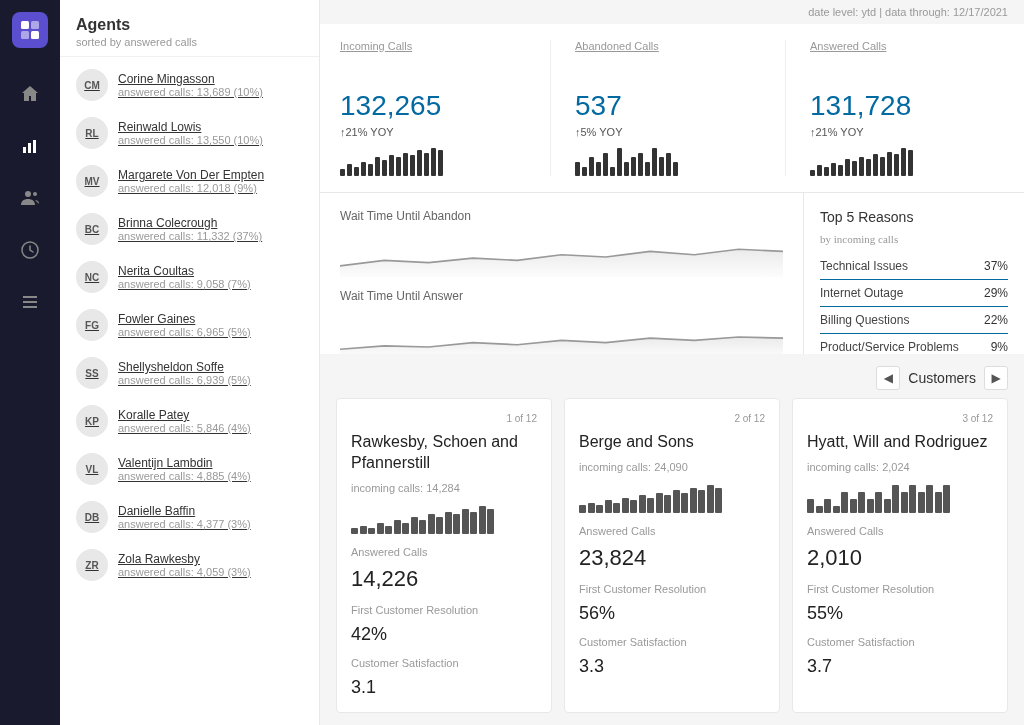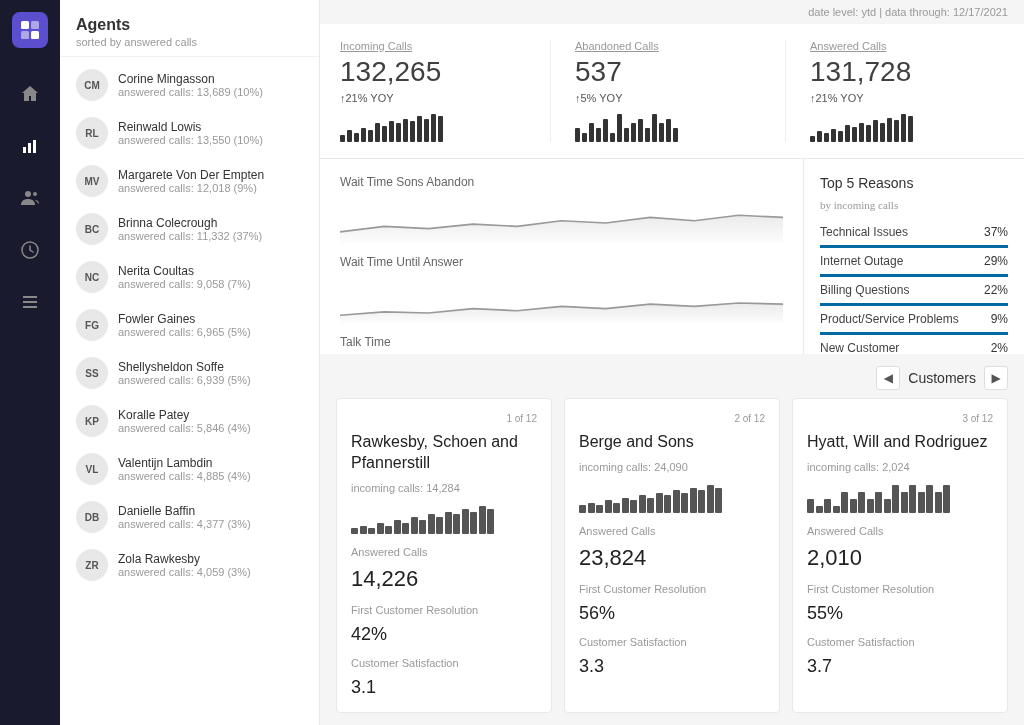--- a/index.html
+++ b/index.html
@@ -53,20 +53,21 @@
       overflow-y: auto;
       flex: 1;
       padding: 4px 0;
     }
     .agent-item {
       display: flex;
       align-items: center;
       padding: 8px 16px;
       gap: 10px;
       cursor: pointer;
+      text-decoration: underline;
     }
     .agent-avatar {
       width: 32px; height: 32px;
       border-radius: 50%;
       background: #e8e8e8;
       display: flex; align-items: center; justify-content: center;
       font-size: 10px; font-weight: 600; color: #555;
       flex-shrink: 0;
     }
     .agent-info .name { font-size: 12px; font-weight: 500; }
@@ -99,21 +100,21 @@
       padding: 16px 20px;
     }
     .metric-block {
       flex: 1;
       display: flex;
       flex-direction: column;
       gap: 4px;
     }
     .metric-block + .metric-block { border-left: 1px solid #eee; padding-left: 24px; margin-left: 16px; }
     .metric-label { font-size: 11px; color: #999; text-decoration: underline; }
-    .metric-value { font-size: 28px; font-weight: 300; color: #404040; display: flex; align-items: baseline; gap: 8px; }
+    .metric-value { font-size: 28px; font-weight: 300; color: #0369a1; display: flex; align-items: baseline; gap: 8px; margin-top: 34px; }
     .metric-yoy { font-size: 11px; color: #555; }
     .metric-chart { height: 30px; display: flex; align-items: flex-end; gap: 2px; margin-top: 4px; }
     .metric-bar { background: #333; width: 5px; border-radius: 1px; }
 
     
     .middle-section {
       display: flex;
       flex: 1;
       overflow: hidden;
     }
@@ -145,21 +146,21 @@
       flex-direction: column;
       gap: 8px;
     }
     .reasons-title { font-size: 14px; font-weight: 500; }
     .reasons-subtitle { font-size: 11px; color: #999; font-family: Liberation Serif, serif; }
     .reason-row {
       display: flex;
       justify-content: space-between;
       align-items: flex-start;
       padding: 6px 0;
-      border-bottom: 3px solid #0369a1;
+      border-bottom: 1px solid #0369a1;
       font-size: 12px;
     }
     .reason-row:last-child { border-bottom: none; }
     .reason-name { color: #444; max-width: 140px; }
     .reason-pct { color: #333; font-weight: 500; }
 
     
     .bottom-section {
       background: #f5f5f5;
       padding: 12px 16px;
@@ -430,21 +431,21 @@
           <div class="metric-bar" style="height:28px;"></div>
           <div class="metric-bar" style="height:26px;"></div>
         </div>
   </div>
     </div>
 
   <div class="middle-section">
 
     <div class="left-charts" id="left-charts">
         <div class="chart-section">
-    <div class="chart-label">Wait Time Sons Abandon</div>
+    <div class="chart-label">Wait Time Until Abandon</div>
     <div class="line-chart">
       <svg viewBox="0 0 500 45" preserveAspectRatio="none" class="sparkline-area">
         <defs>
           <linearGradient id="grad0" x1="0" y1="0" x2="0" y2="1">
             <stop offset="0%" stop-color="#ccc" stop-opacity="0.4"></stop>
             <stop offset="100%" stop-color="#ccc" stop-opacity="0.05"></stop>
           </linearGradient>
         </defs>
         <polygon points="0,35 50,30 100,32 150,28 200,30 250,25 300,27 350,22 400,25 450,20 500,22 500,45 0,45" fill="url(#grad0)"></polygon>
         <polyline points="0,35 50,30 100,32 150,28 200,30 250,25 300,27 350,22 400,25 450,20 500,22" fill="none" stroke="#999" stroke-width="1.5"></polyline>

